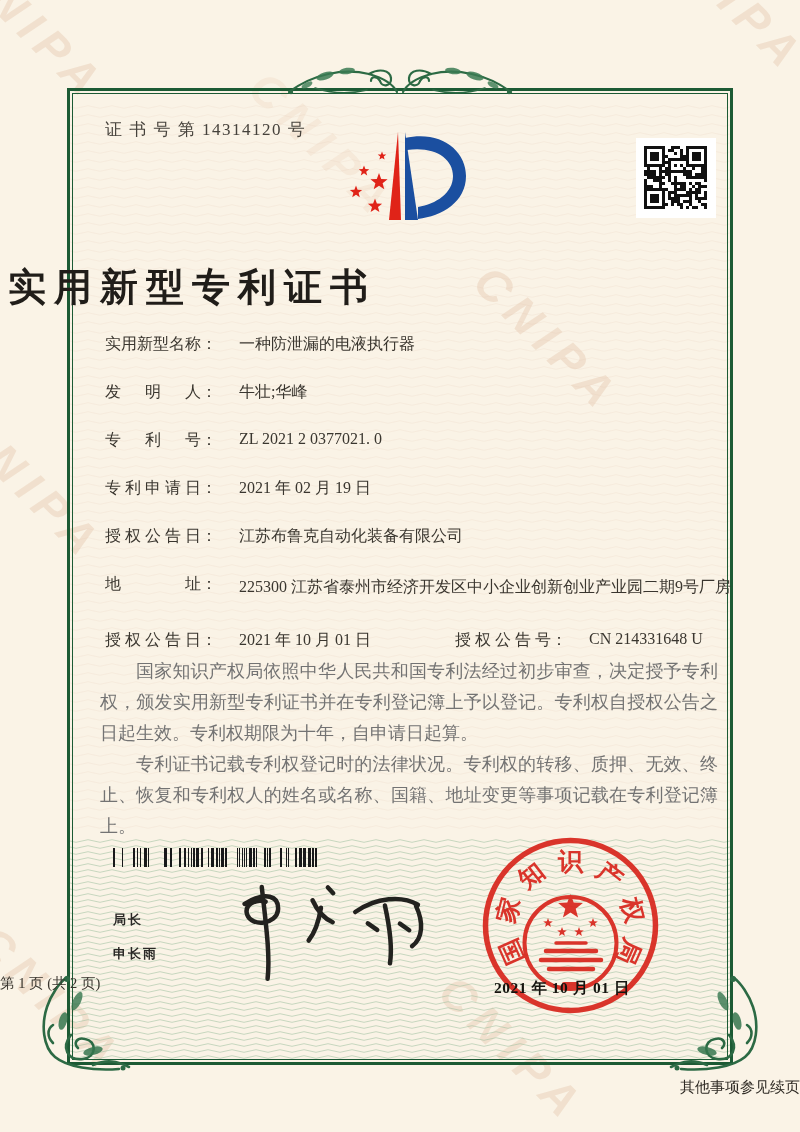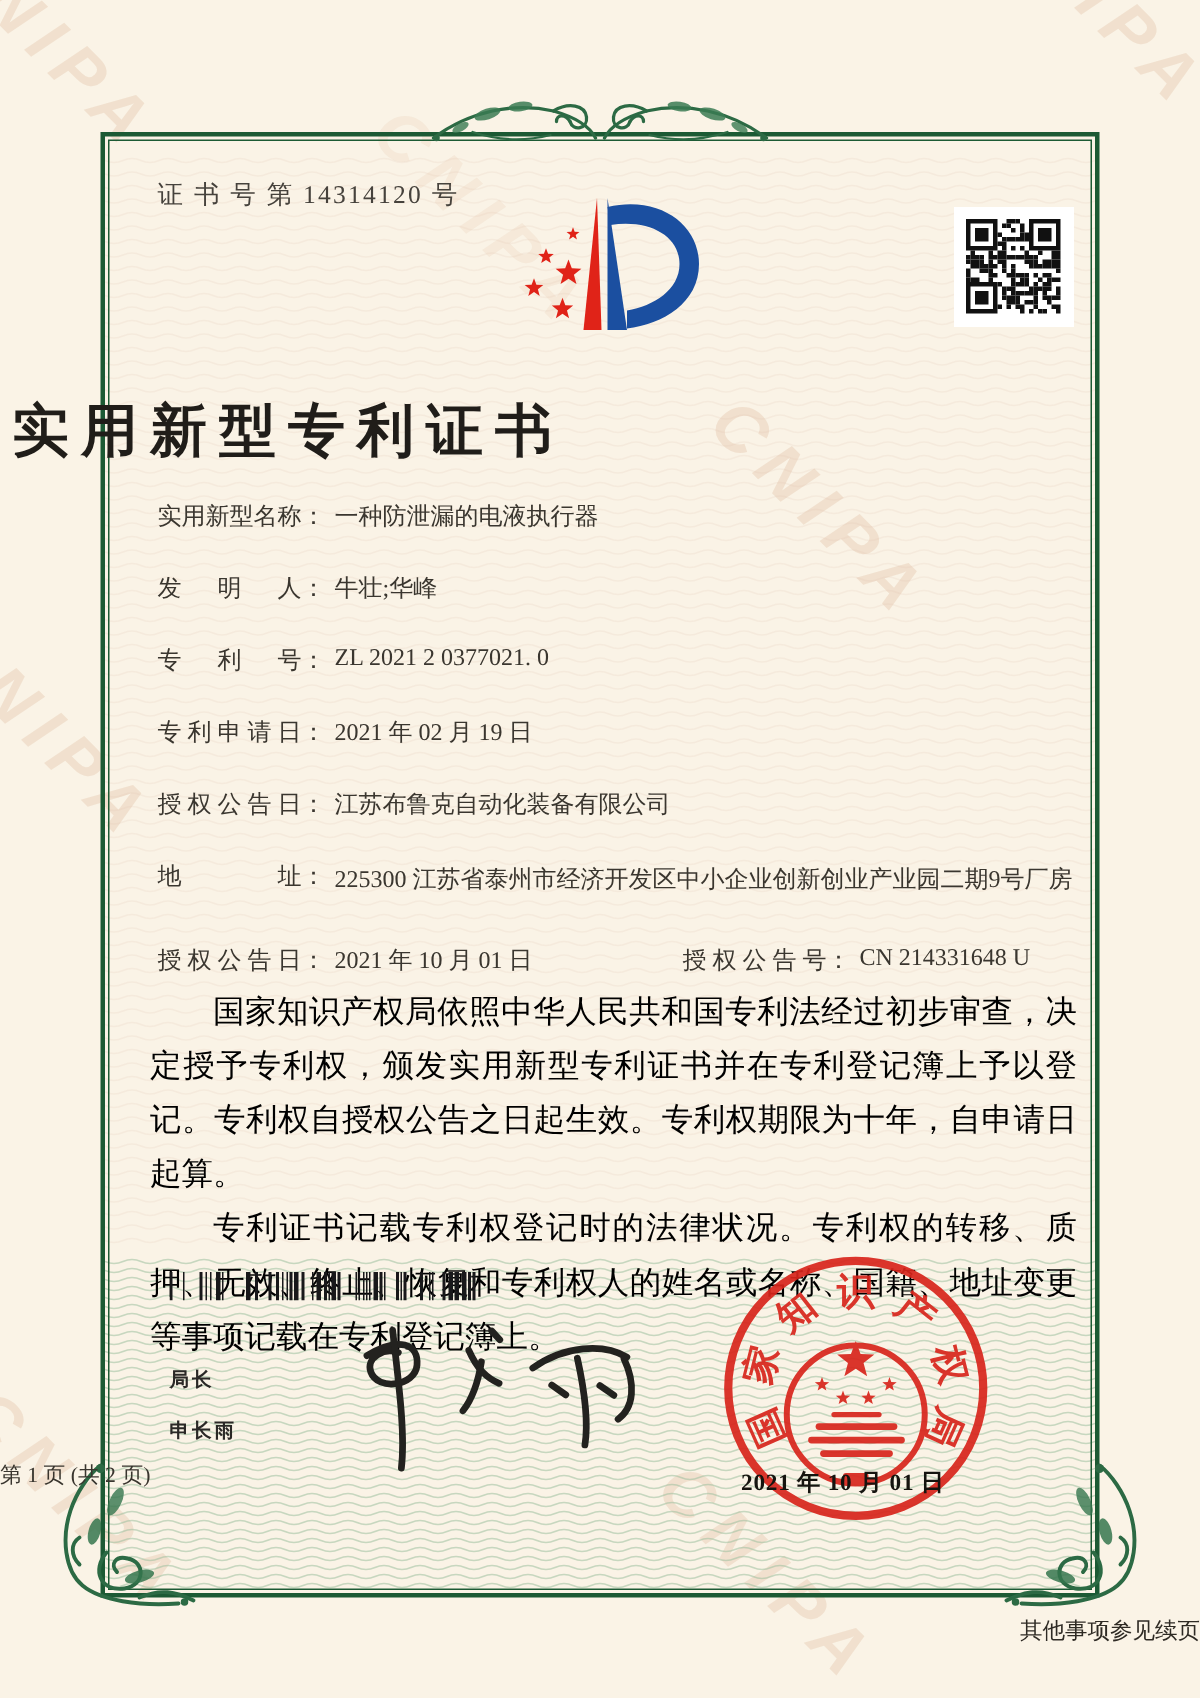--- a/index.html
+++ b/index.html
@@ -35,27 +35,27 @@
   .title{
     position:absolute;left:0;top:237px;width:800px;z-index:4;
     font-size:38px;font-weight:700;letter-spacing:8px;padding-left:8px;box-sizing:border-box;
     color:#201d19;
   }
   
   .rows{position:absolute;left:105px;top:334px;width:616px;z-index:4;font-size:16px;color:#3a362f;}
   .row{position:absolute;left:0;white-space:nowrap;}
   .lbl{display:inline-block;width:6em;text-align:justify;text-align-last:justify;vertical-align:top;}
   .cl{display:inline-block;vertical-align:top;}
-  .val{display:inline-block;margin-left:6px;vertical-align:top;}
+  .val{display:inline-block;margin-left:22px;vertical-align:top;}
   .val.wide{white-space:normal;width:492px;line-height:26px;}
   .grant2{position:absolute;left:350px;top:0;white-space:nowrap;}
   
   .paras{
     position:absolute;left:100px;top:656px;width:618px;z-index:4;
-    font-size:21px;line-height:1.72;color:#000000;text-align:justify;
+    font-size:18px;line-height:1.72;color:#737373;text-align:justify;
   }
   .paras p{margin:0;text-indent:2em;}
   
   #barcode-svg{position:absolute;left:113px;top:848px;z-index:4;}
   
   .signer{
     position:absolute;left:113px;top:903px;z-index:4;
     font-family:"Liberation Sans","DejaVu Sans",sans-serif;
     font-weight:bold;font-size:13px;line-height:34px;color:#2a2826;letter-spacing:2px;
   }

